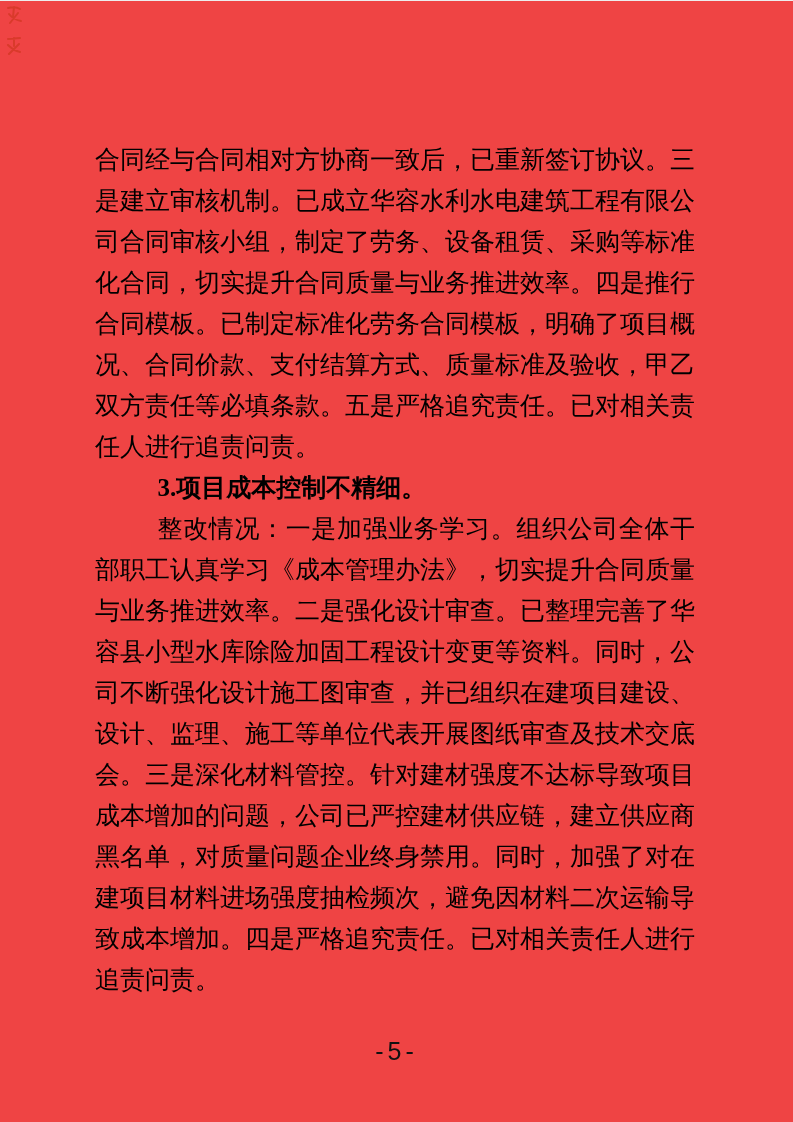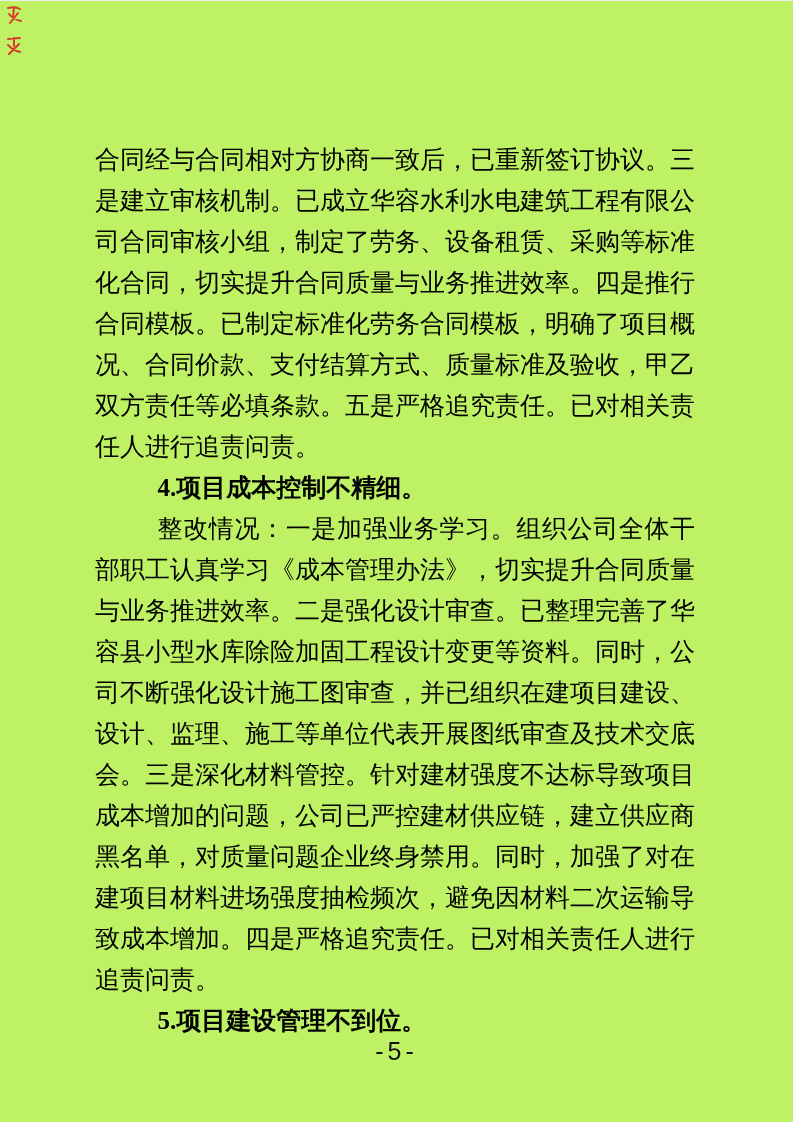--- a/index.html
+++ b/index.html
@@ -4,21 +4,21 @@
 <style>
   html, body {
     margin: 0;
     padding: 0;
     background: #ffffff;
   }
   .page {
     position: relative;
     width: 793px;
     height: 1122px;
-    background: #bef264;
+    background: #ef4444;
     overflow: hidden;
     border-top: 1px solid #ededed;
     font-family: "Liberation Serif", "DejaVu Serif", serif;
     color: #000000;
   }
   .red-marks {
     position: absolute;
     top: 4px;
     left: 5px;
     width: 22px;
@@ -67,20 +67,19 @@
       <path d="M3 3 C7 2, 12 2, 15 4 M9 2 L8 12 M4 9 C7 13, 11 15, 16 16 M13 8 L5 18" fill="none" stroke="#d93a2b" stroke-width="2" stroke-linecap="round"></path>
     </svg>
     <svg width="18" height="20" viewBox="0 0 18 20">
       <path d="M3 4 L15 3 M9 3 L9 11 M3 10 C6 13, 10 16, 15 17 M14 9 L4 19" fill="none" stroke="#d93a2b" stroke-width="2" stroke-linecap="round"></path>
     </svg>
   </div>
 
   <div class="doc-body">
 
   <p class="para">合同经与合同相对方协商一致后，已重新签订协议。三是建立审核机制。已成立华容水利水电建筑工程有限公司合同审核小组，制定了劳务、设备租赁、采购等标准化合同，切实提升合同质量与业务推进效率。四是推行合同模板。已制定标准化劳务合同模板，明确了项目概况、合同价款、支付结算方式、质量标准及验收，甲乙双方责任等必填条款。五是严格追究责任。已对相关责任人进行追责问责。</p>
-      <p class="para bold indent">4.项目成本控制不精细。</p>
+      <p class="para bold indent">3.项目成本控制不精细。</p>
       <p class="para indent">整改情况：一是加强业务学习。组织公司全体干部职工认真学习《成本管理办法》，切实提升合同质量与业务推进效率。二是强化设计审查。已整理完善了华容县小型水库除险加固工程设计变更等资料。同时，公司不断强化设计施工图审查，并已组织在建项目建设、设计、监理、施工等单位代表开展图纸审查及技术交底会。三是深化材料管控。针对建材强度不达标导致项目成本增加的问题，公司已严控建材供应链，建立供应商黑名单，对质量问题企业终身禁用。同时，加强了对在建项目材料进场强度抽检频次，避免因材料二次运输导致成本增加。四是严格追究责任。已对相关责任人进行追责问责。</p>
-      <p class="para bold indent">5.项目建设管理不到位。</p>
     </div>
 
   <div class="page-number">-5-</div>
 
 </div>
 
 </body></html>

